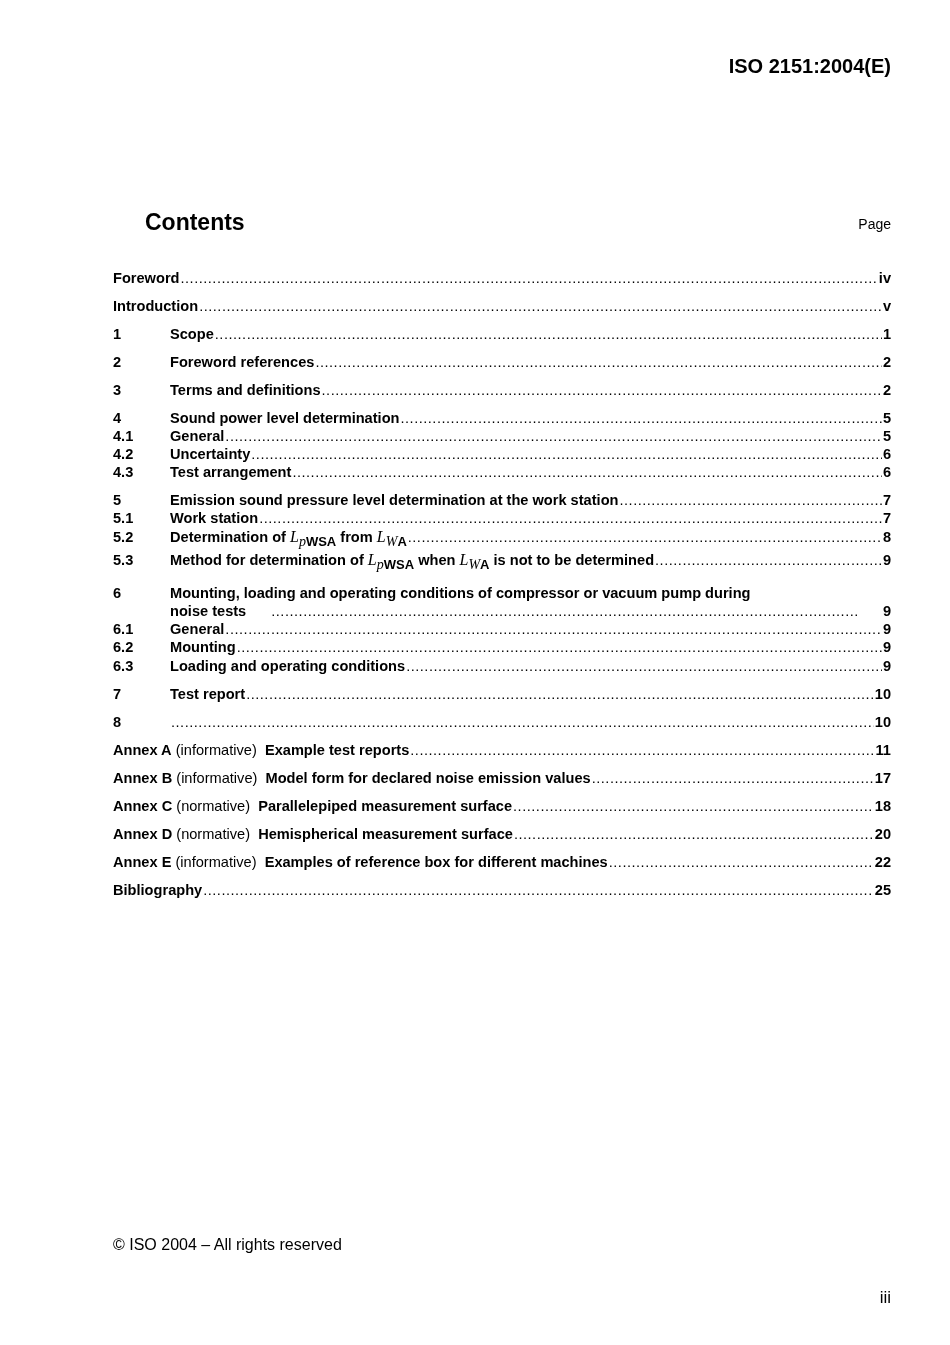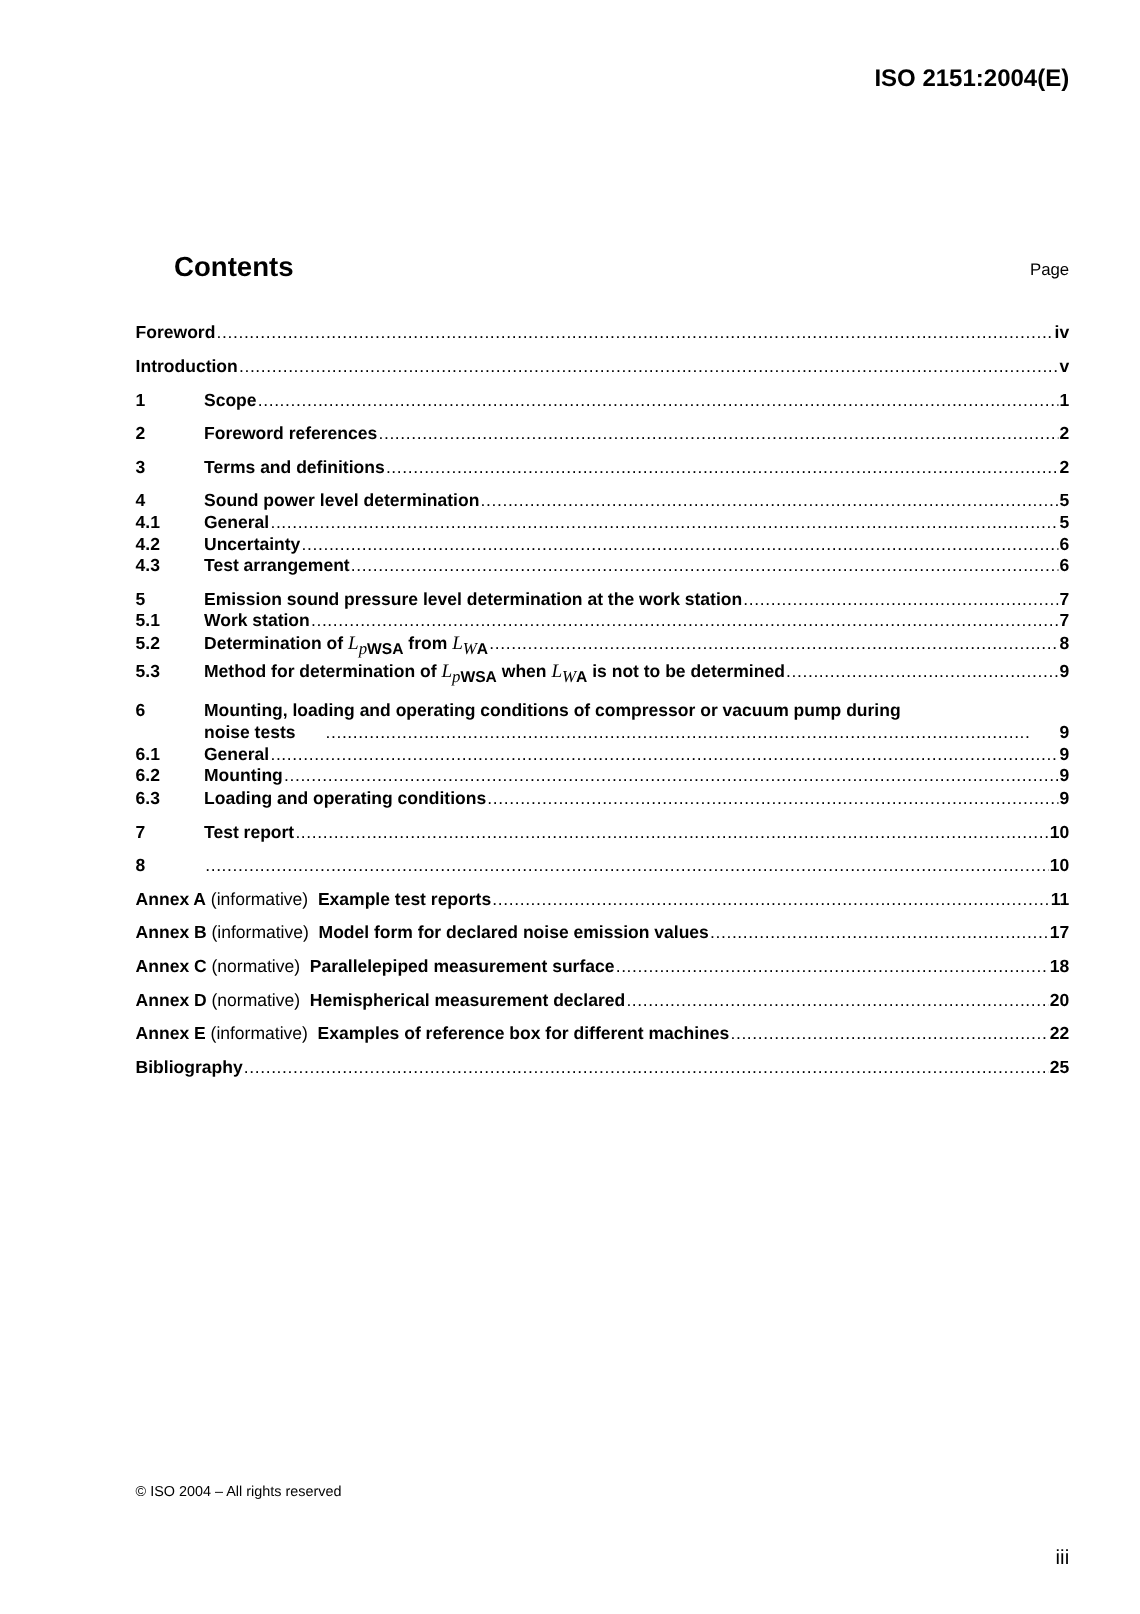--- a/index.html
+++ b/index.html
@@ -34,21 +34,21 @@
   }
   .dots::before {
     content: "..................................................................................................................................................................................................................................................................................................................";
   }
   .pg { flex: none; text-align: center; }
   .norm { font-weight: normal; }
   .it { font-family: "Liberation Serif", serif; font-style: italic; font-weight: normal; font-size: 16px; }
   .sub { font-size: 13px; position: relative; top: 4px; text-align: right; }
   .cont { padding-left: 57px; gap: 24px; }
   .footer-left {
-    position: absolute; top: 1236px; left: 113px; font-size: 12px;
+    position: absolute; top: 1236px; left: 113px; font-size: 16px;
   }
   .footer-right {
     position: absolute; top: 1288px; right: 59px; font-size: 17px;
   }
 </style>
 </head>
 <body>
 
 <div class="doc-id">ISO 2151:2004(E)</div>
 <div class="contents-title">Contents</div>
@@ -189,21 +189,21 @@
     <span class="ttl">Annex B</span>&nbsp;<span class="ttl norm">(informative)</span>&nbsp;&nbsp;<span class="ttl">Model form for declared noise emission values</span>
     <span class="dots"></span>
     <span class="pg">17</span>
   </div>
   <div class="row" style="top:797px">
     <span class="ttl">Annex C</span>&nbsp;<span class="ttl norm">(normative)</span>&nbsp;&nbsp;<span class="ttl">Parallelepiped measurement surface</span>
     <span class="dots"></span>
     <span class="pg">18</span>
   </div>
   <div class="row" style="top:825px">
-    <span class="ttl">Annex D</span>&nbsp;<span class="ttl norm">(normative)</span>&nbsp;&nbsp;<span class="ttl">Hemispherical measurement declared</span>
+    <span class="ttl">Annex D</span>&nbsp;<span class="ttl norm">(normative)</span>&nbsp;&nbsp;<span class="ttl">Hemispherical measurement surface</span>
     <span class="dots"></span>
     <span class="pg">20</span>
   </div>
   <div class="row" style="top:853px">
     <span class="ttl">Annex E</span>&nbsp;<span class="ttl norm">(informative)</span>&nbsp;&nbsp;<span class="ttl">Examples of reference box for different machines</span>
     <span class="dots"></span>
     <span class="pg">22</span>
   </div>
 
   <div class="row" style="top:881px">

